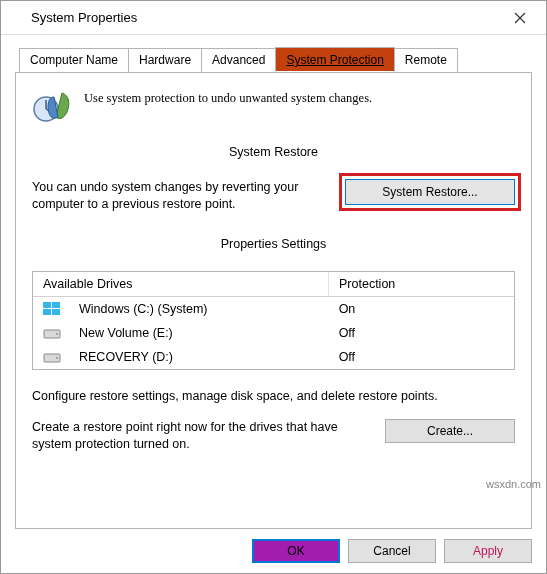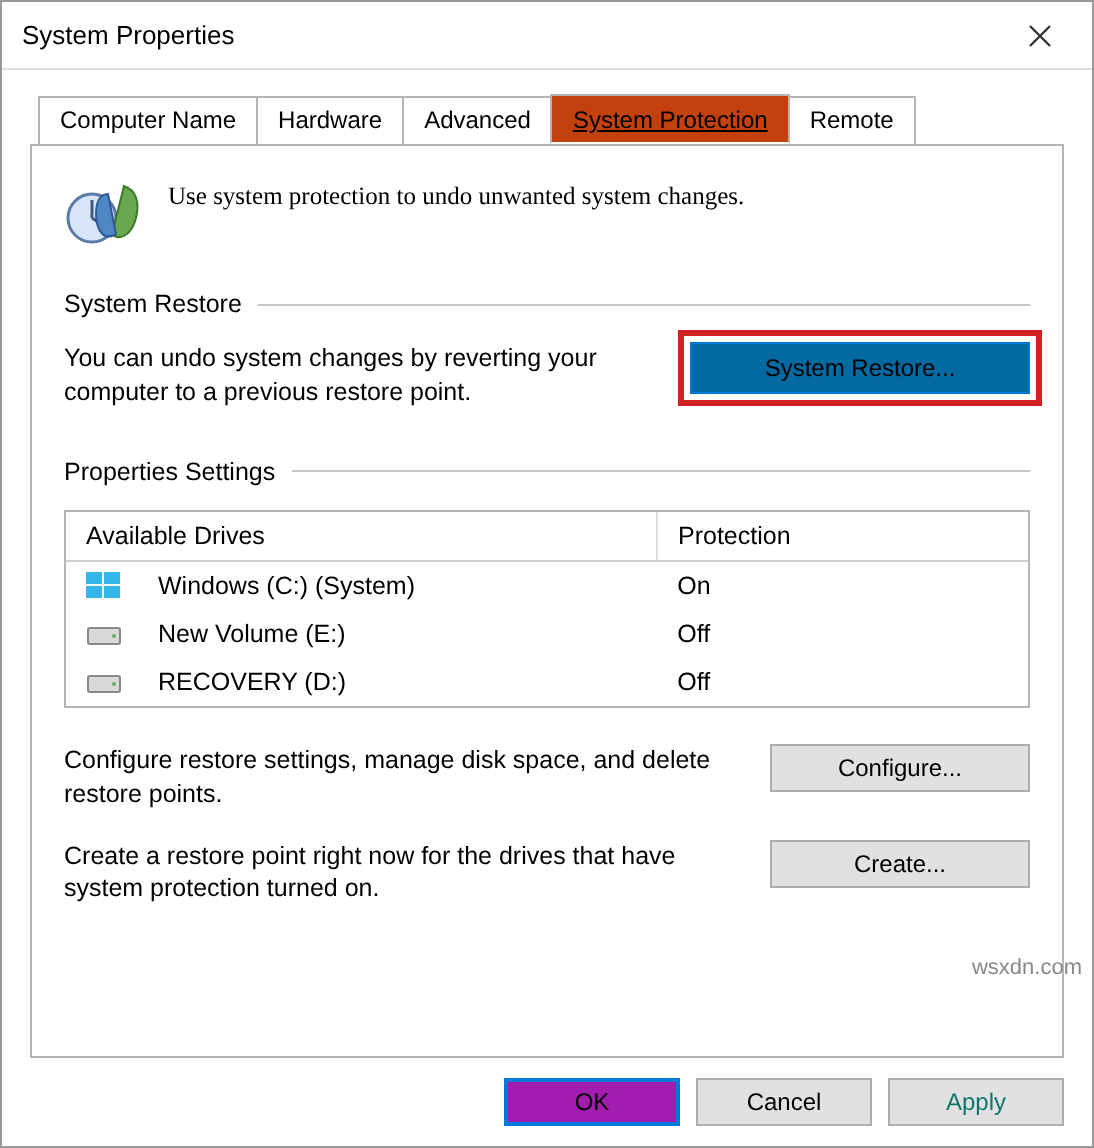--- a/index.html
+++ b/index.html
@@ -24,20 +24,21 @@
   display: flex;
   align-items: center;
   height: 34px;
   padding: 0 4px 0 10px;
   border-bottom: 1px solid #ddd;
 }
 .titlebar .title {
   flex: 1;
   font-size: 13px;
   color: #000;
+  margin-left: 20px;
 }
 .titlebar .close {
   width: 44px;
   height: 30px;
   display: flex;
   align-items: center;
   justify-content: center;
   font-size: 14px;
   color: #333;
   cursor: pointer;
@@ -110,21 +111,21 @@
 .btn {
   min-width: 170px;
   height: 26px;
   font-size: 12px;
   font-family: inherit;
   background: #e1e1e1;
   border: 1px solid #adadad;
   cursor: pointer;
 }
 .btn.highlighted {
-  background: #0369a1;
+  background: #e5e5e5;
   border: 1px solid #0078d7;
   outline: 3px solid #d32024;
   outline-offset: 3px;
 }
 .drives-table {
   border: 1px solid #b5b5b5;
   width: 100%;
   margin-bottom: 18px;
 }
 .drives-header {
@@ -188,31 +189,31 @@
   font-family: inherit;
   background: #e1e1e1;
   border: 1px solid #adadad;
   cursor: pointer;
 }
 .fbtn.default {
   border: 2px solid #0078d7;
   background: #a21caf;
 }
 .fbtn[disabled] {
-  color: #0f766e;
+  color: #be185d;
   cursor: default;
 }
 .watermark {
   position: absolute;
   right: 6px;
   bottom: 84px;
   font-size: 11px;
   color: #888;
 }
-.group-head { display:flex; align-items:center; gap:8px; margin-bottom:12px; }
+.group-head { display:flex; align-items:center; gap:8px; margin-bottom:12px;flex-direction:column; }
 .group-head .line { flex:1; height:1px; background:#c8c8c8; }
 </style>
 </head>
 <body>
 
 <div class="window">
   <div class="titlebar">
     <div class="title">System Properties</div>
     <div class="close">
       <svg width="12" height="12" viewBox="0 0 12 12">
@@ -293,21 +294,20 @@
                 </svg>
               <span>RECOVERY (D:)</span>
             </div>
             <div class="cell col-prot">Off</div>
           </div>
         </div>
       </div>
 
       <div class="setting-row">
         <div class="setting-text">Configure restore settings, manage disk space, and delete restore points.</div>
-        <button class="btn-sm">Configure...</button>
       </div>
 
       <div class="setting-row">
         <div class="setting-text">Create a restore point right now for the drives that have system protection turned on.</div>
         <button class="btn-sm">Create...</button>
       </div>
 
     </div>
   </div>
 

